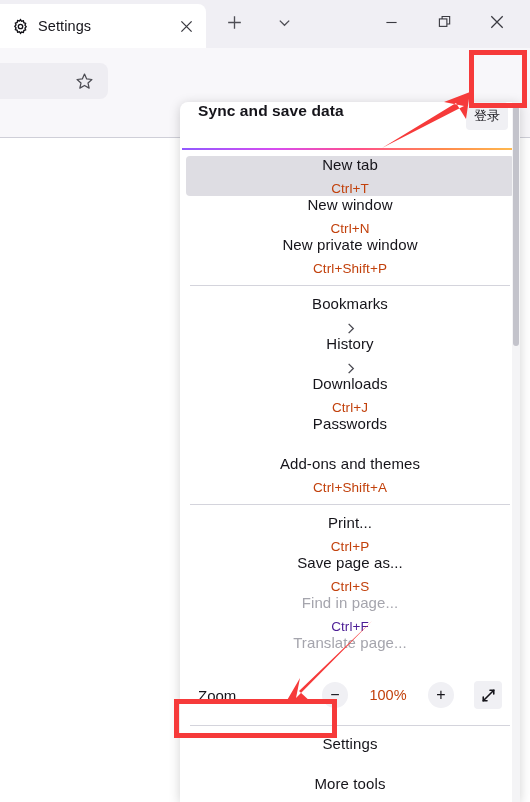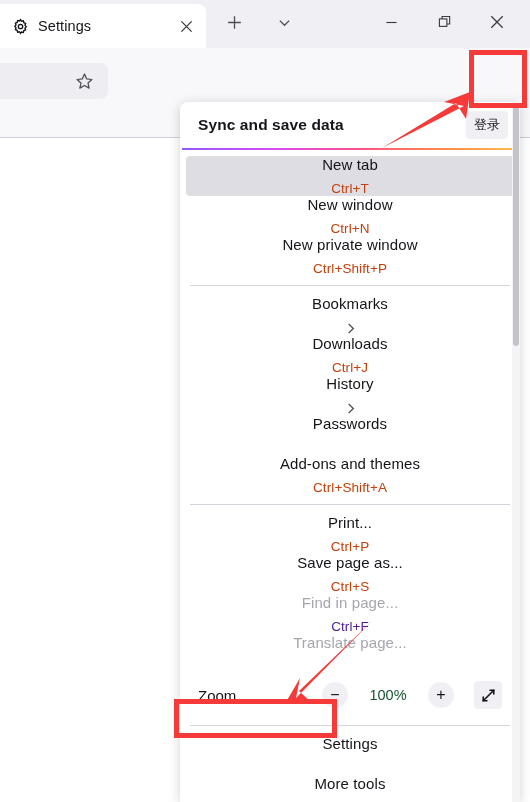--- a/index.html
+++ b/index.html
@@ -98,21 +98,21 @@
   .menu {
     position: absolute; left: 180px; top: 102px;
     width: 340px; height: 700px;
     background: #ffffff;
     border-radius: 8px 0 0 0;
     box-shadow: 0 2px 12px rgba(0,0,0,.18);
     overflow: hidden;
   }
   .sync-row {
     position: relative; height: 46px;
-    display: flex; align-items: center;
+    display: flex; align-items: flex-start;
     padding: 0 12px 0 18px;
   }
   .sync-title {
     font-size: 15.5px; font-weight: bold; color: #15141a;
     flex: 1; letter-spacing: .1px;
   }
   .signin-btn {
     font-size: 13px; color: #15141a;
     background: #f0f0f4; border-radius: 4px;
     padding: 5px 8px; font-family: "DejaVu Sans", sans-serif;
@@ -143,21 +143,21 @@
 
   
   .zoom-row { display: flex; align-items: center; height: 42px; margin: 0 6px; padding: 0 12px; font-size:15px; color:#15141a;gap:12px;}
   .zoom-label { flex: 1; }
   .zbtn {
     width: 26px; height: 26px; border-radius: 50%;
     background: #f0f0f4; color: #15141a;
     display: flex; align-items: center; justify-content: center;
     font-size: 16px; line-height: 1;
   }
-  .zval { width: 56px; text-align: center; font-size: 14.5px; color: #14532d; }
+  .zval { width: 56px; text-align: center; font-size: 14.5px; color: #c2410c; }
   .zfull {
     width: 28px; height: 28px; border-radius: 4px;
     background: #f0f0f4; color: #15141a; margin-left: 8px;
     display: flex; align-items: center; justify-content: center;
   }
 
   
   .scrollbar {
     position: absolute; right: 0; top: 0; width: 8px; height: 100%;
     background: #f4f4f6;
@@ -313,30 +313,30 @@
     <div class="mgroup">
       <div class="mitem">
         <span class="mlabel">Bookmarks</span>
         <span class="chev">
           <svg width="13" height="13" viewBox="0 0 14 14" stroke="currentColor" stroke-width="1.45" fill="none">
               <path d="M5 2 L10 7 L5 12"></path>
             </svg>
         </span>
       </div>
       <div class="mitem">
-        <span class="mlabel">Downloads</span>
-        <span class="mshort">Ctrl+J</span>
-      </div>
-      <div class="mitem">
         <span class="mlabel">History</span>
         <span class="chev">
           <svg width="13" height="13" viewBox="0 0 14 14" stroke="currentColor" stroke-width="1.45" fill="none">
               <path d="M5 2 L10 7 L5 12"></path>
             </svg>
         </span>
+      </div>
+      <div class="mitem">
+        <span class="mlabel">Downloads</span>
+        <span class="mshort">Ctrl+J</span>
       </div>
       <div class="mitem">
         <span class="mlabel">Passwords</span>
       </div>
       <div class="mitem">
         <span class="mlabel">Add-ons and themes</span>
         <span class="mshort">Ctrl+Shift+A</span>
       </div>
     </div>
 

